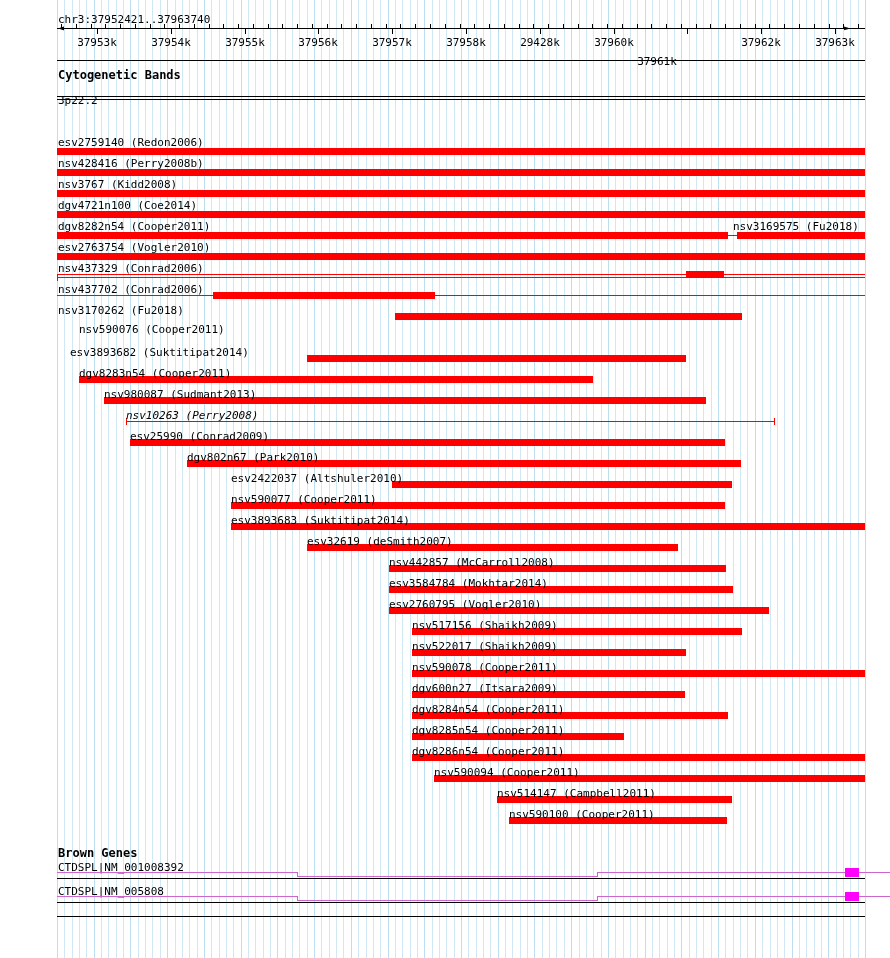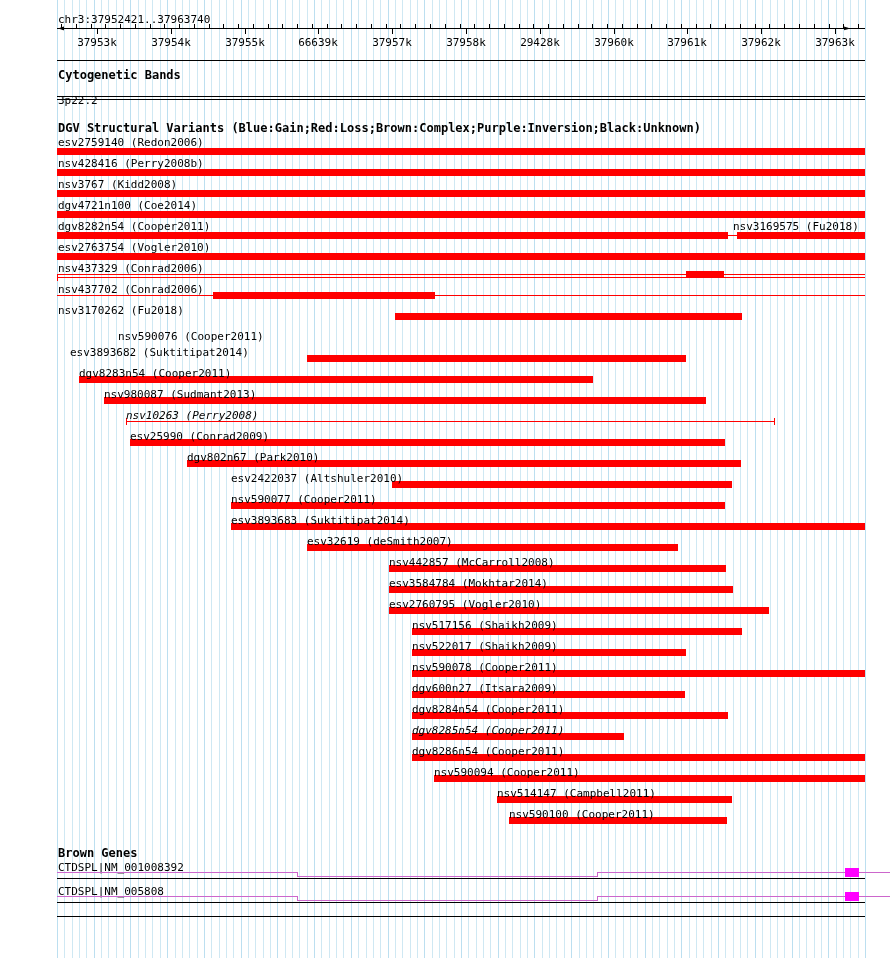--- a/index.html
+++ b/index.html
@@ -270,31 +270,31 @@
     <div class="arrow-right" style="left:838px;">—►</div>
     <div id="ruler-axis"></div>
     <div id="ruler-ticks">
         <div class="tick" style="left: 97px;"></div>
         <div class="ticklabel" style="left: 97px;">37953k</div>
         <div class="tick" style="left: 171px;"></div>
         <div class="ticklabel" style="left: 171px;">37954k</div>
         <div class="tick" style="left: 245px;"></div>
         <div class="ticklabel" style="left: 245px;">37955k</div>
         <div class="tick" style="left: 318px;"></div>
-        <div class="ticklabel" style="left: 318px;">66639k</div>
+        <div class="ticklabel" style="left: 318px;">37956k</div>
         <div class="tick" style="left: 392px;"></div>
         <div class="ticklabel" style="left: 392px;">37957k</div>
         <div class="tick" style="left: 466px;"></div>
         <div class="ticklabel" style="left: 466px;">37958k</div>
         <div class="tick" style="left: 540px;"></div>
         <div class="ticklabel" style="left: 540px;">29428k</div>
         <div class="tick" style="left: 614px;"></div>
         <div class="ticklabel" style="left: 614px;">37960k</div>
         <div class="tick" style="left: 687px;"></div>
-        <div class="ticklabel" style="left: 687px;">37961k</div>
+        <div class="ticklabel" style="left: 657px; margin-top: 19px;">37961k</div>
         <div class="tick" style="left: 761px;"></div>
         <div class="ticklabel" style="left: 761px;">37962k</div>
         <div class="tick" style="left: 835px;"></div>
         <div class="ticklabel" style="left: 835px;">37963k</div>
         <div class="tick-minor" style="left: 61px;"></div>
         <div class="tick-minor" style="left: 76px;"></div>
         <div class="tick-minor" style="left: 91px;"></div>
         <div class="tick-minor" style="left: 105px;"></div>
         <div class="tick-minor" style="left: 120px;"></div>
         <div class="tick-minor" style="left: 135px;"></div>
@@ -349,21 +349,20 @@
         <div class="tick-minor" style="left: 858px;"></div>
       </div>
   </div>
 
   <div class="hline" style="top:60px;"></div>
   <div class="section-title" style="left:58px; top:68px;">Cytogenetic Bands</div>
   <div class="band-label" style="left:58px; top:94px;">3p22.2</div>
   <div class="hline" style="top:96px;"></div>
   <div class="hline" style="top:99px;"></div>
 
-  <div class="section-title" style="left:58px; top:121px;">DGV Structural Variants (Blue:Gain;Red:Loss;Brown:Complex;Purple:Inversion;Black:Unknown)</div>
   <div id="dgv-tracks">
       <div class="feat-bar" title="esv2759140 (Redon2006)" style="left: 57px; top: 148px; width: 808px;"></div>
       <div class="track-label" style="left: 58px; top: 136px;">esv2759140 (Redon2006)</div>
       <div class="feat-bar" title="nsv428416 (Perry2008b)" style="left: 57px; top: 169px; width: 808px;"></div>
       <div class="track-label" style="left: 58px; top: 157px;">nsv428416 (Perry2008b)</div>
       <div class="feat-bar" title="nsv3767 (Kidd2008)" style="left: 57px; top: 190px; width: 808px;"></div>
       <div class="track-label" style="left: 58px; top: 178px;">nsv3767 (Kidd2008)</div>
       <div class="feat-bar" title="dgv4721n100 (Coe2014)" style="left: 57px; top: 211px; width: 808px;"></div>
       <div class="track-label" style="left: 58px; top: 199px;">dgv4721n100 (Coe2014)</div>
       <div class="feat-bar" title="dgv8282n54 (Cooper2011)" style="left: 57px; top: 232px; width: 670px;"></div>
@@ -378,21 +377,21 @@
       <div class="feat-bar" title="nsv437329 (Conrad2006)" style="left: 57px; top: 274px; width: 1px;"></div>
       <div class="track-label" style="left: 58px; top: 262px;">nsv437329 (Conrad2006)</div>
       <div class="feat-line" style="left: 57px; top: 274px; width: 808px;"></div>
       <div class="feat-bar" title="nsv437702 (Conrad2006)" style="left: 686px; top: 271px; width: 38px;"></div>
       <div class="track-label" style="left: 58px; top: 283px;">nsv437702 (Conrad2006)</div>
       <div class="feat-line" style="left: 57px; top: 295px; width: 808px;"></div>
       <div class="feat-bar" title="nsv3170262 (Fu2018)" style="left: 213px; top: 292px; width: 222px;"></div>
       <div class="track-label" style="left: 58px; top: 304px;">nsv3170262 (Fu2018)</div>
       <div class="feat-bar" title="nsv590076 (Cooper2011)" style="left: 395px; top: 313px; width: 347px;"></div>
       <div class="feat-tick" style="left: 741px; top: 313px;"></div>
-      <div class="track-label" style="left: 79px; top: 330px; margin-left: 39px;">nsv590076 (Cooper2011)</div>
+      <div class="track-label" style="left: 79px; top: 323px;">nsv590076 (Cooper2011)</div>
       <div class="feat-bar" title="esv3893682 (Suktitipat2014)" style="left: 307px; top: 355px; width: 379px;"></div>
       <div class="track-label" style="left: 70px; top: 346px;">esv3893682 (Suktitipat2014)</div>
       <div class="feat-bar" title="dgv8283n54 (Cooper2011)" style="left: 79px; top: 376px; width: 514px;"></div>
       <div class="track-label" style="left: 79px; top: 367px;">dgv8283n54 (Cooper2011)</div>
       <div class="feat-bar" title="nsv980087 (Sudmant2013)" style="left: 104px; top: 397px; width: 602px;"></div>
       <div class="track-label" style="left: 104px; top: 388px;">nsv980087 (Sudmant2013)</div>
       <div class="feat-line" style="left: 126px; top: 421px; width: 649px;"></div>
       <div class="feat-bar" title="nsv10263 (Perry2008)" style="left: 126px; top: 418px; width: 1px;"></div>
       <div class="feat-tick" style="left: 774px; top: 418px;"></div>
       <div class="track-label" style="left: 126px; top: 409px; font-style: italic;">nsv10263 (Perry2008)</div>
@@ -418,21 +417,21 @@
       <div class="track-label" style="left: 412px; top: 619px;">nsv517156 (Shaikh2009)</div>
       <div class="feat-bar" title="nsv522017 (Shaikh2009)" style="left: 412px; top: 649px; width: 274px;"></div>
       <div class="track-label" style="left: 412px; top: 640px;">nsv522017 (Shaikh2009)</div>
       <div class="feat-bar" title="nsv590078 (Cooper2011)" style="left: 412px; top: 670px; width: 453px;"></div>
       <div class="track-label" style="left: 412px; top: 661px;">nsv590078 (Cooper2011)</div>
       <div class="feat-bar" title="dgv600n27 (Itsara2009)" style="left: 412px; top: 691px; width: 273px;"></div>
       <div class="track-label" style="left: 412px; top: 682px;">dgv600n27 (Itsara2009)</div>
       <div class="feat-bar" title="dgv8284n54 (Cooper2011)" style="left: 412px; top: 712px; width: 316px;"></div>
       <div class="track-label" style="left: 412px; top: 703px;">dgv8284n54 (Cooper2011)</div>
       <div class="feat-bar" title="dgv8285n54 (Cooper2011)" style="left: 412px; top: 733px; width: 212px;"></div>
-      <div class="track-label" style="left: 412px; top: 724px; font-style: italic;">dgv8285n54 (Cooper2011)</div>
+      <div class="track-label" style="left: 412px; top: 724px;">dgv8285n54 (Cooper2011)</div>
       <div class="feat-bar" title="dgv8286n54 (Cooper2011)" style="left: 412px; top: 754px; width: 453px;"></div>
       <div class="track-label" style="left: 412px; top: 745px;">dgv8286n54 (Cooper2011)</div>
       <div class="feat-bar" title="nsv590094 (Cooper2011)" style="left: 434px; top: 775px; width: 431px;"></div>
       <div class="track-label" style="left: 434px; top: 766px;">nsv590094 (Cooper2011)</div>
       <div class="feat-bar" title="nsv514147 (Campbell2011)" style="left: 497px; top: 796px; width: 235px;"></div>
       <div class="track-label" style="left: 497px; top: 787px;">nsv514147 (Campbell2011)</div>
       <div class="feat-bar" title="nsv590100 (Cooper2011)" style="left: 509px; top: 817px; width: 218px;"></div>
       <div class="track-label" style="left: 509px; top: 808px;">nsv590100 (Cooper2011)</div>
     </div>
 

